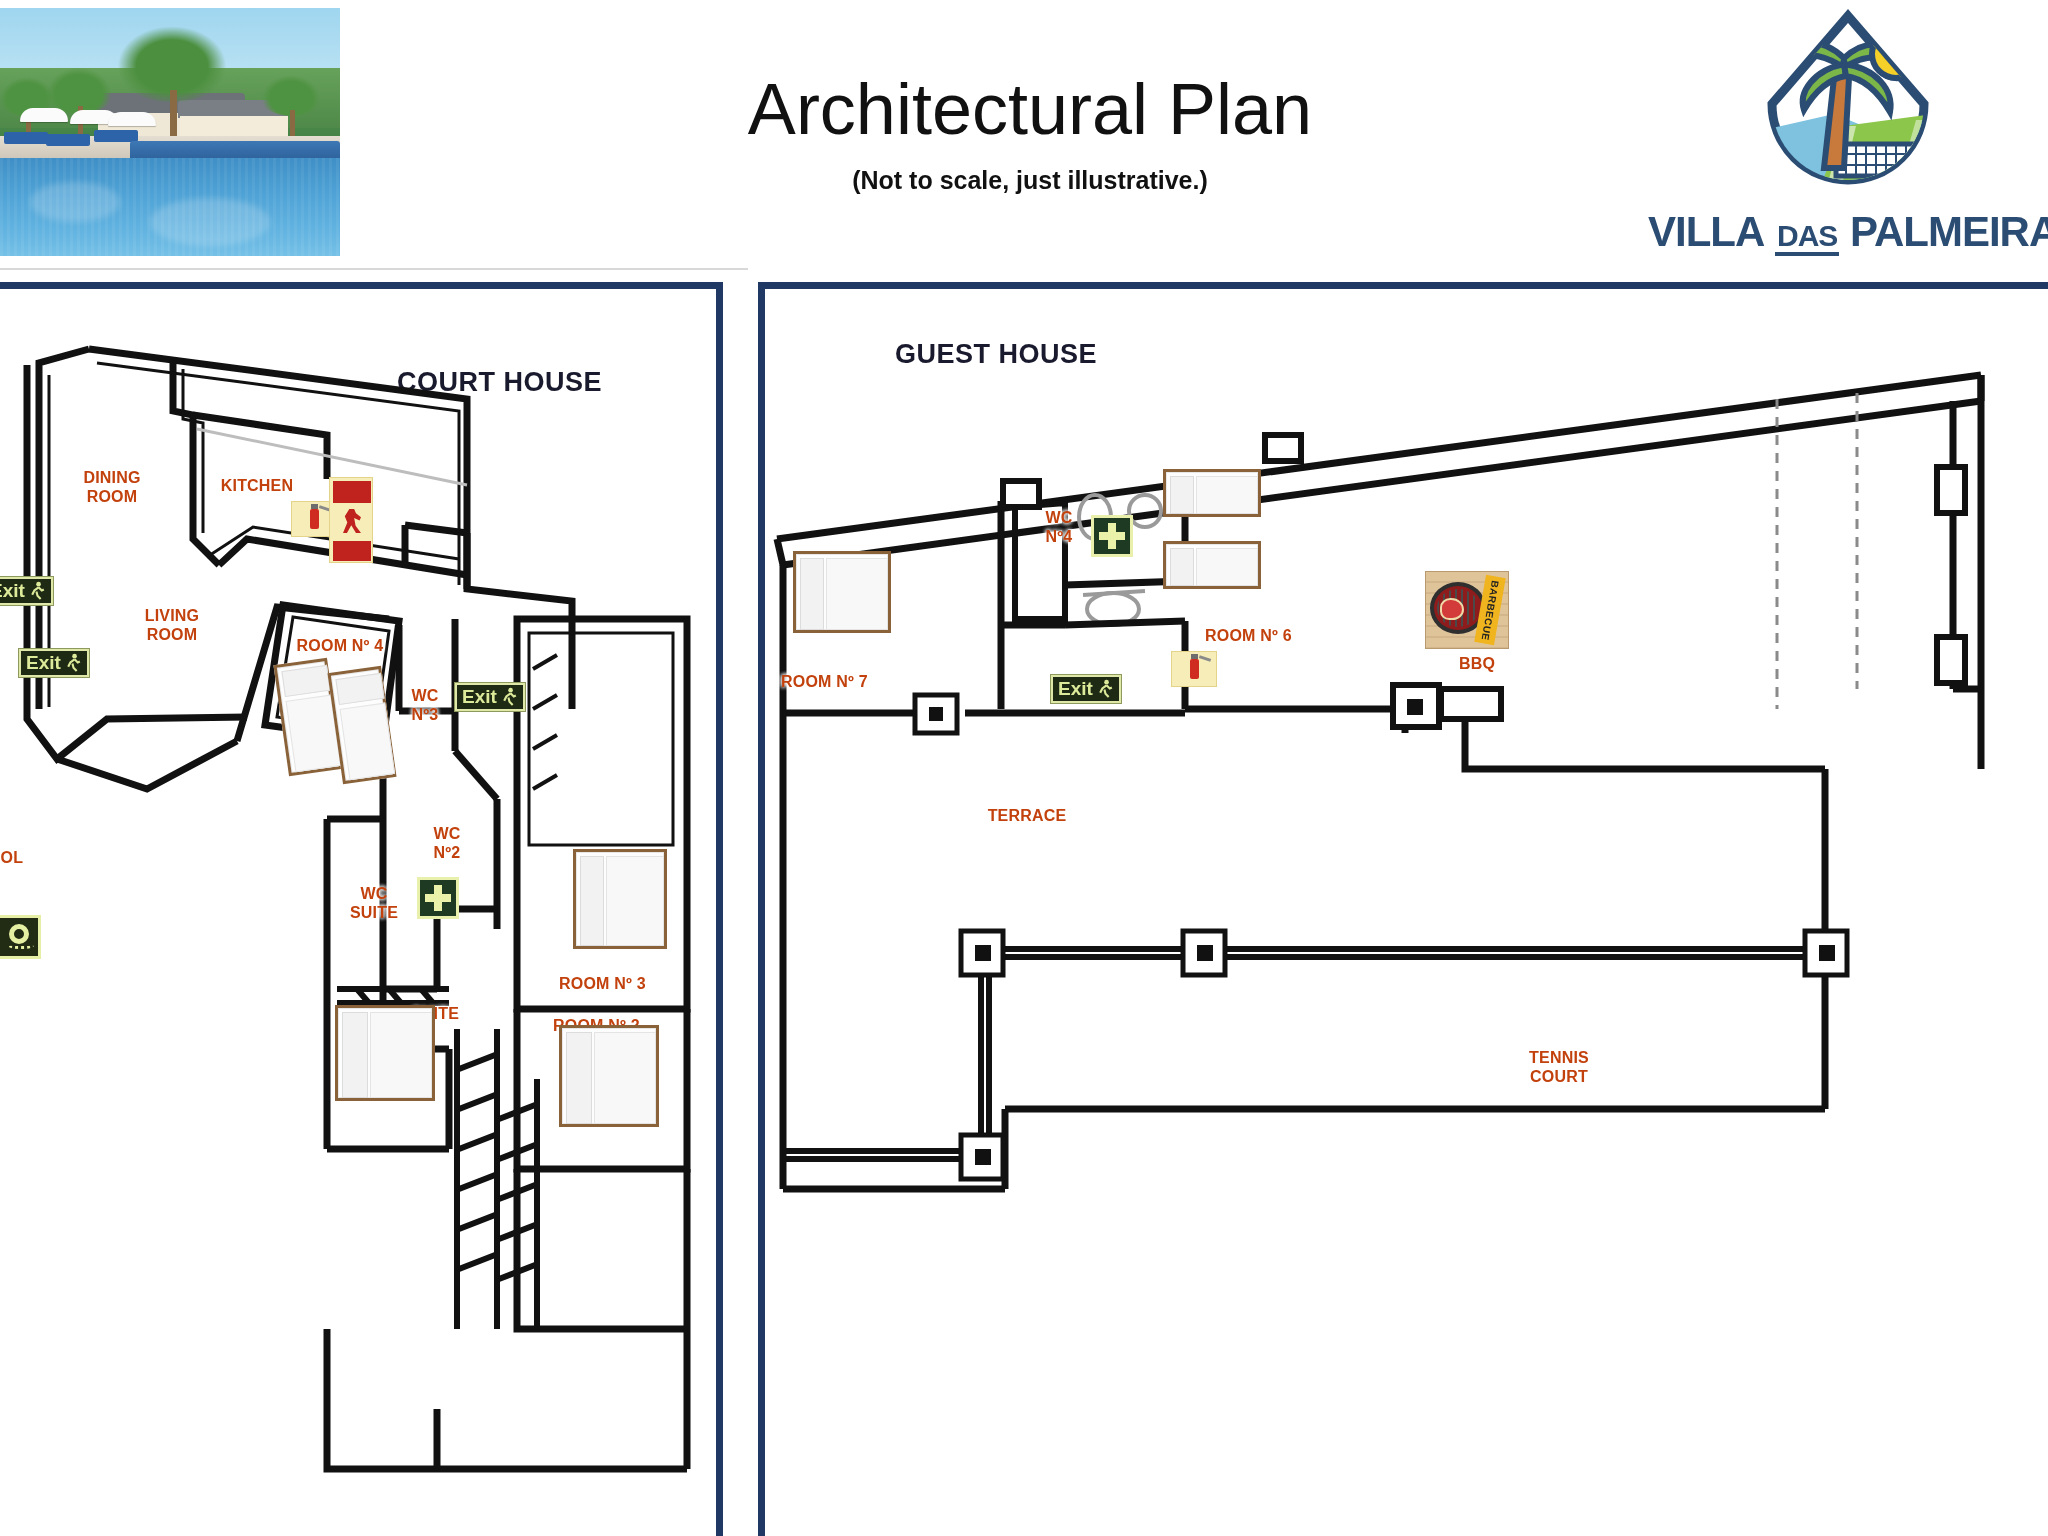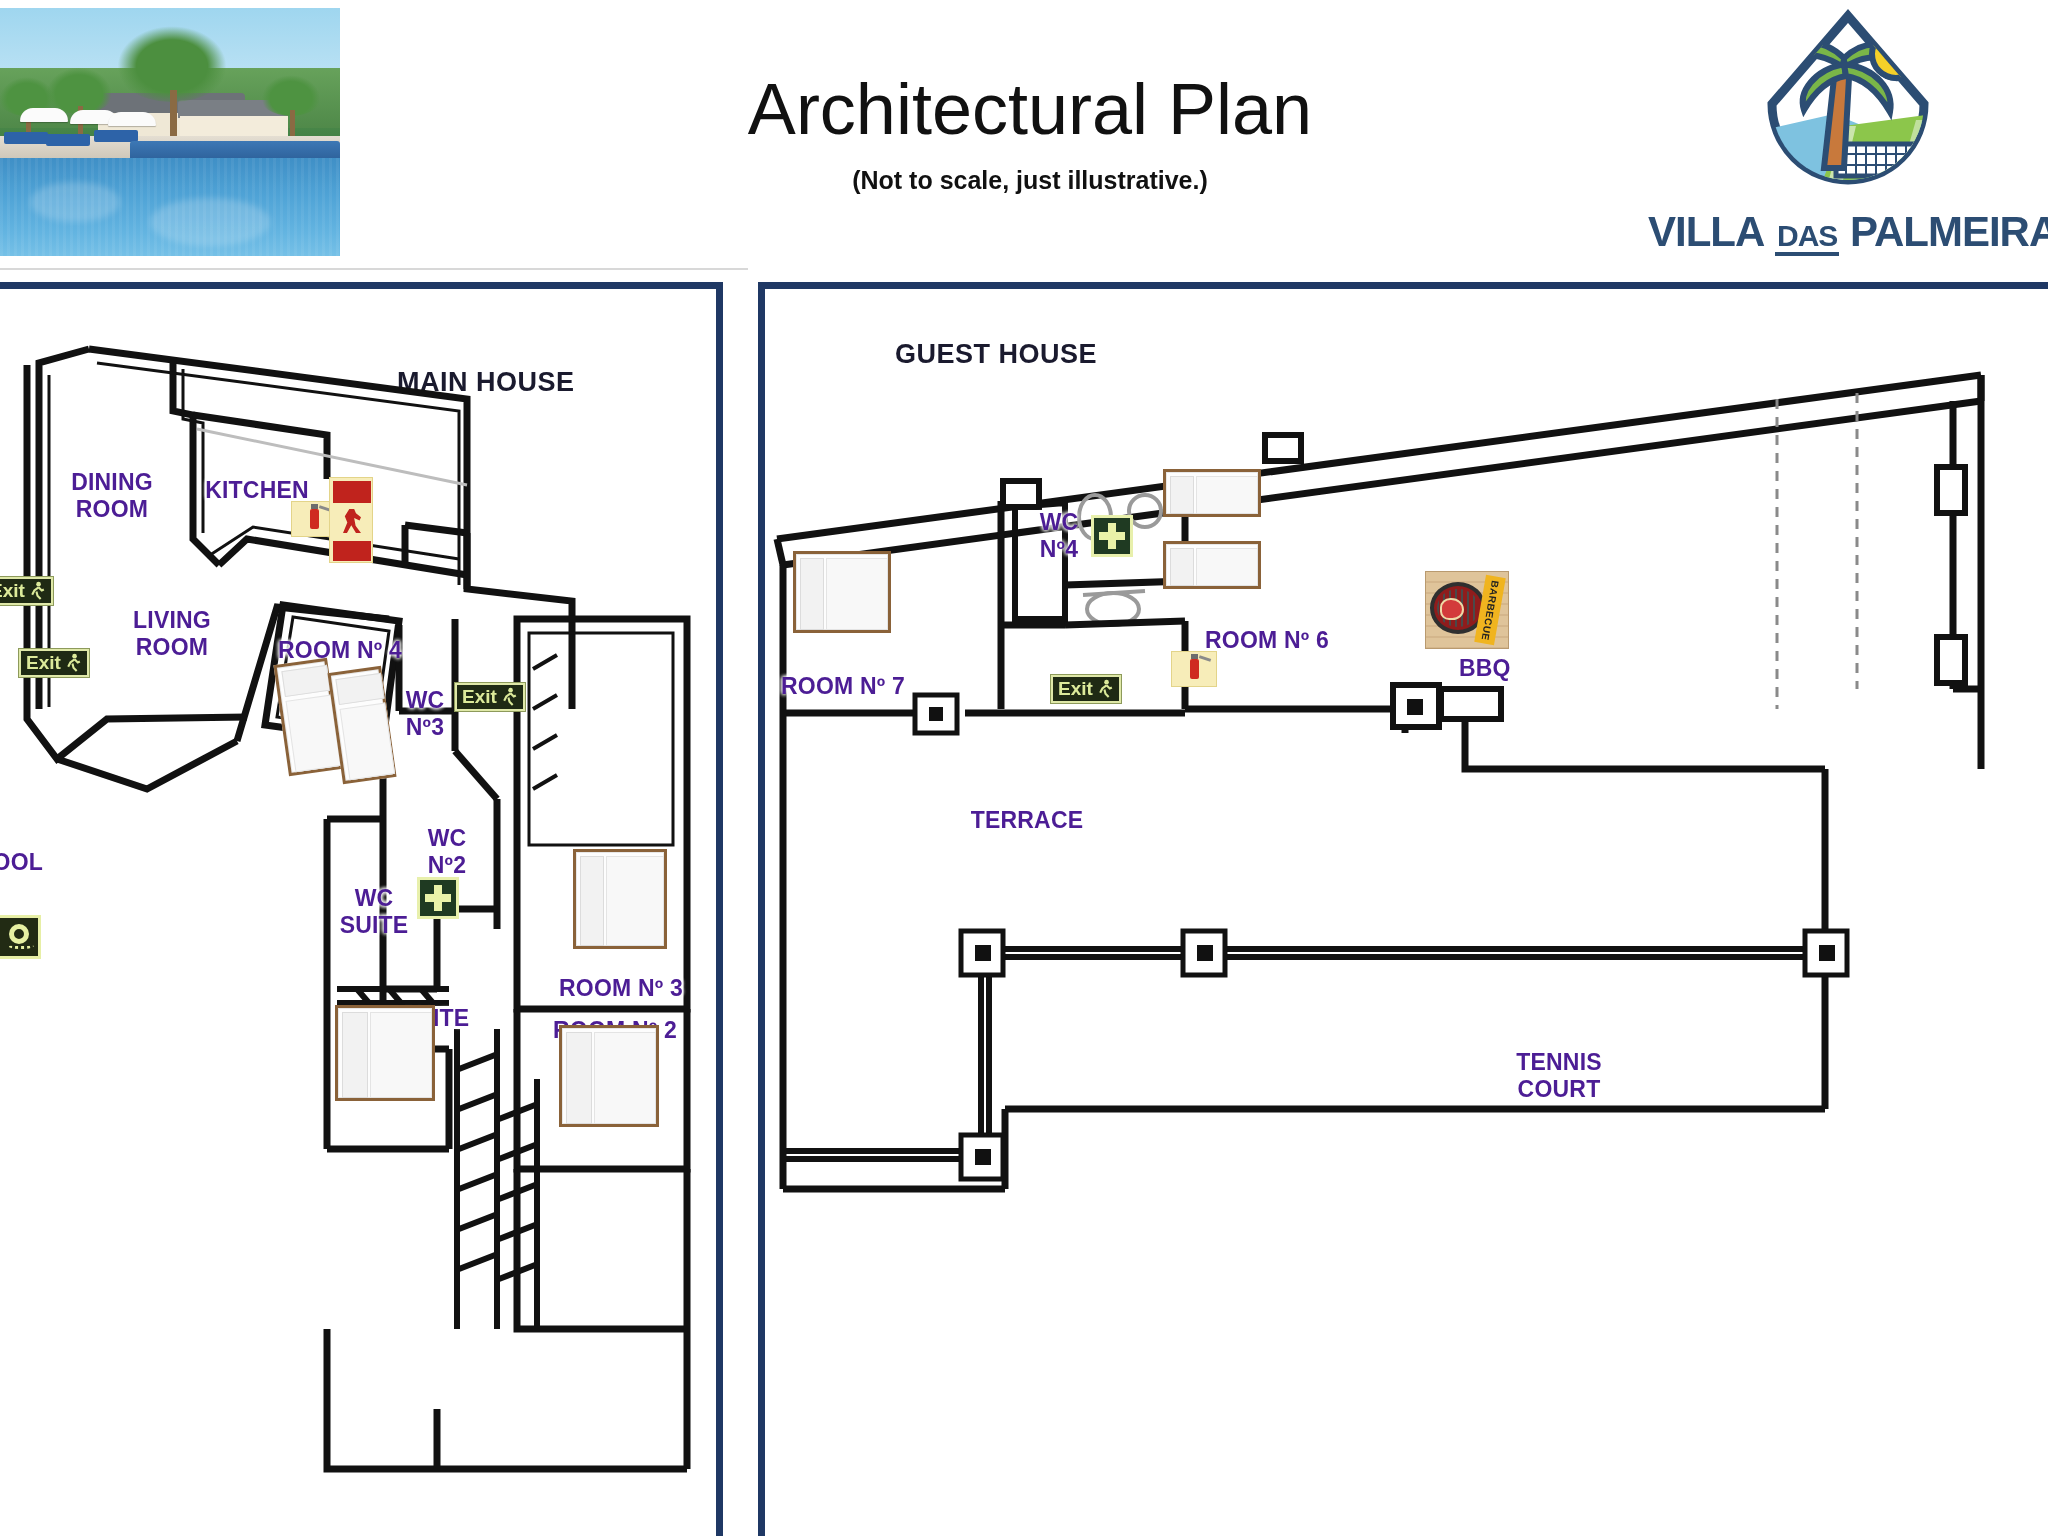--- a/index.html
+++ b/index.html
@@ -75,21 +75,21 @@
 
   .house-title { position:absolute; font-size:27px; font-weight:bold; color:#1a1a2e;
                  letter-spacing:.5px; }
 
   
   .plan { position:absolute; inset:0; }
   .plan svg { position:absolute; left:0; top:0; }
 
   
   .rlabel {
-    position:absolute; font-size:23px; font-weight:bold; color:#4c1d95;
+    position:absolute; font-size:16px; font-weight:bold; color:#c2410c;
     line-height:1.18; letter-spacing:.2px; text-align:center; white-space:pre-line;
     text-shadow:0 0 4px #fff, 0 0 4px #fff, 0 0 4px #fff;
   }
 
   
   .exit-sign {
     position:absolute; display:flex; align-items:center; gap:4px;
     background:#1f2a14; border:2px solid #dfe8a8; padding:1px 5px 2px 5px;
     height:28px; box-shadow:0 0 0 1px #8d9a5b;
   }
@@ -250,21 +250,21 @@
     </div>
 
     <div id="logo-text">
       <span>VILLA</span><span>&nbsp;</span><span class="das">DAS</span><span>&nbsp;</span><span>PALMEIRA</span>
     </div>
 
     <div id="header-rule"></div>
   </div>
 
   <div class="panel" id="panel-main">
-    <div class="house-title" style="left:400px; top:78px;">MAIN HOUSE</div>
+    <div class="house-title" style="left:400px; top:78px;">COURT HOUSE</div>
 
     <div class="plan">
       <svg width="733" height="1262" viewBox="0 0 733 1262">
         <g fill="none" stroke="#111" stroke-width="7" stroke-linejoin="miter">
 
           <path d="M92 60 L470 110 L470 300 L575 312 L575 420"></path>
           <path d="M30 76 L30 430 L60 470 L110 430 L250 428"></path>
           <path d="M92 60 L42 74 L42 420"></path>
 
           <path d="M176 72 L176 122 L196 126 L196 250 L222 276"></path>

